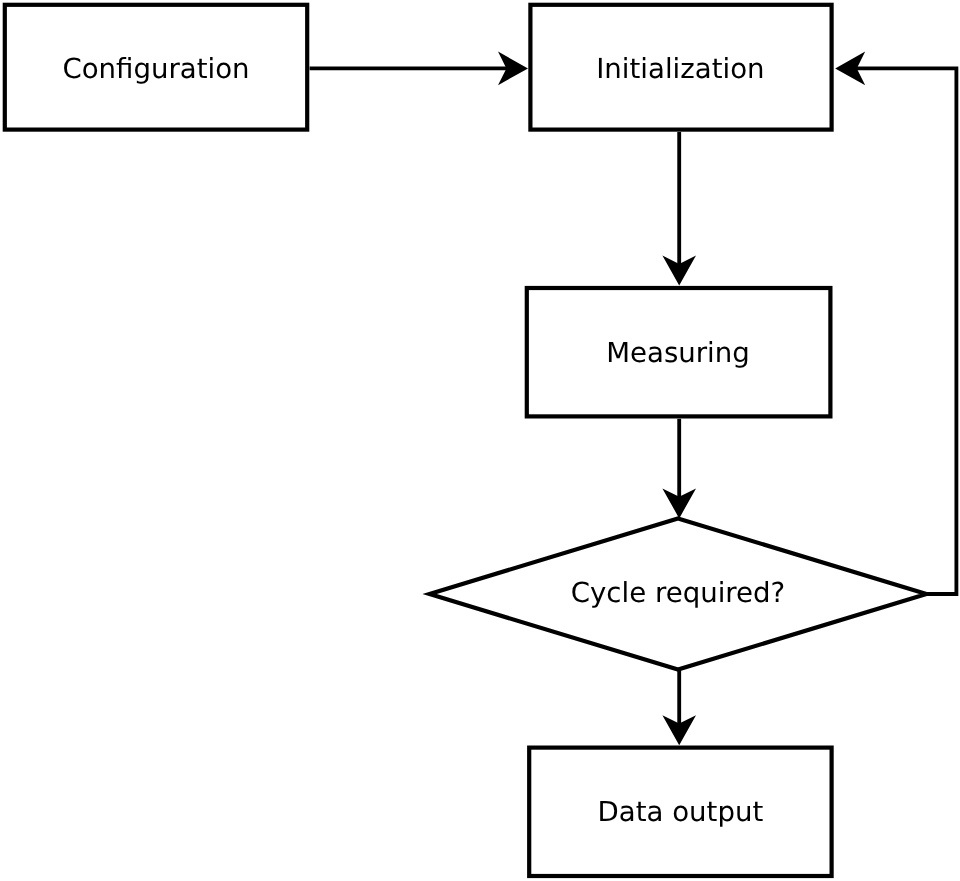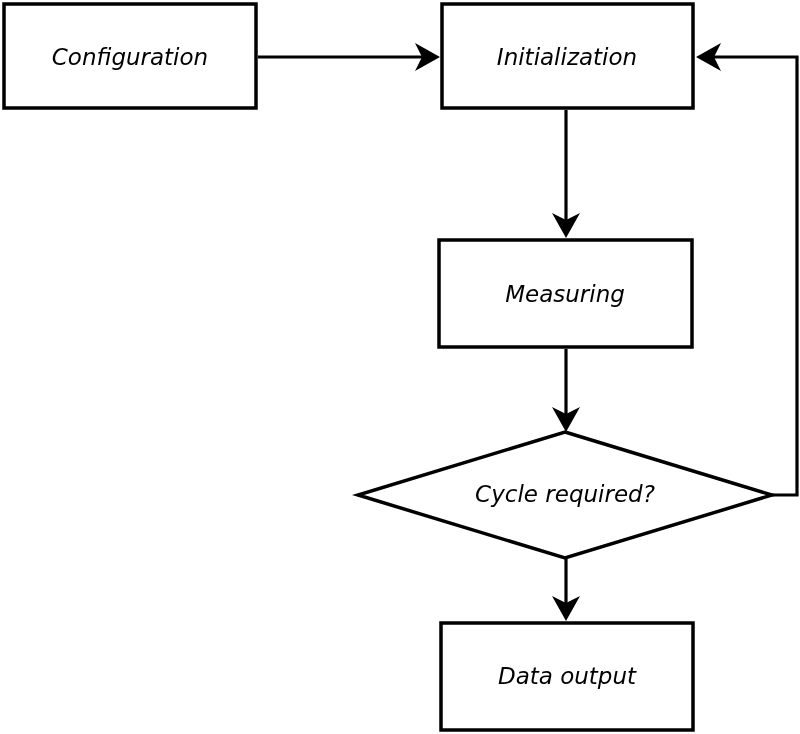--- a/index.html
+++ b/index.html
@@ -6,21 +6,20 @@
     margin: 0;
     padding: 0;
     background: #ffffff;
   }
   .stage {
     position: relative;
     width: 800px;
     height: 734px;
     background: #ffffff;
     overflow: hidden;
-    font-style: italic;
   }
   svg { display: block; }
   .box {
     fill: #ffffff;
     stroke: #000000;
     stroke-width: 3.5;
   }
   .diamond {
     fill: #ffffff;
     stroke: #000000;

